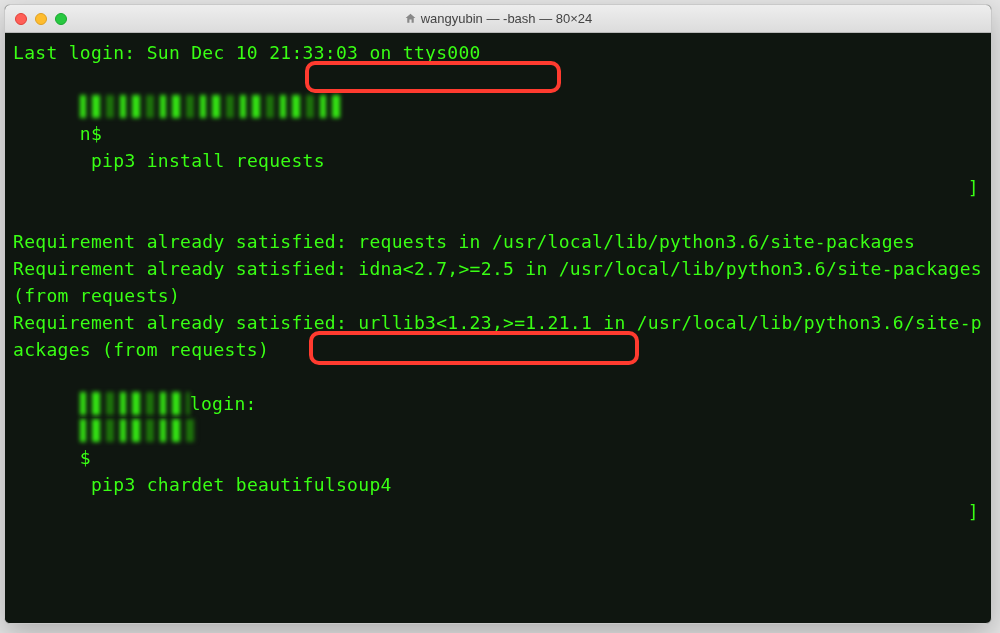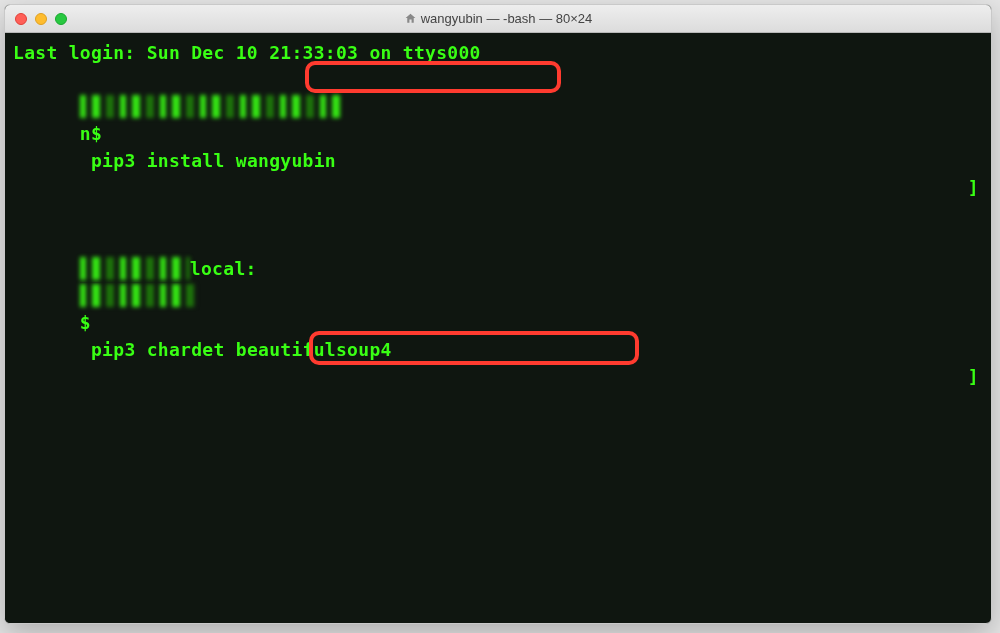--- a/index.html
+++ b/index.html
@@ -68,21 +68,20 @@
     font-size: 18px;
     line-height: 27px;
     padding: 6px 4px 4px 8px;
     position: relative;
     letter-spacing: 0.3px;
   }
   .line {
     white-space: pre-wrap;
     word-break: break-all;
     position: relative;
-    font-weight: bold;
   }
   .censor {
     display: inline-block;
     background: #0f1610;
     position: relative;
   }
   .censor::after {
     content: "";
     position: absolute;
     inset: 2px 0 2px 0;
@@ -151,27 +150,30 @@
     <div class="scrollbar-thumb"></div>
   </div>
 
   <div class="terminal-body">
 
     <div class="line">Last login: Sun Dec 10 21:33:03 on ttys000</div>
 
     <div class="line">
       <span class="censor" style="width:260px;">&nbsp;</span>
       <span>n$</span>
-      <span> </span><span>pip3 install wangyubin</span>
+      <span> </span><span>pip3 install requests</span>
       <span class="rbracket">]</span>
     </div>
 
+    <div class="line">Requirement already satisfied: requests in /usr/local/lib/python3.6/site-packages</div>
+    <div class="line">Requirement already satisfied: idna&lt;2.7,&gt;=2.5 in /usr/local/lib/python3.6/site-packages (from requests)</div>
+    <div class="line">Requirement already satisfied: urllib3&lt;1.23,&gt;=1.21.1 in /usr/local/lib/python3.6/site-packages (from requests)</div>
 
     <div class="line">
-      <span class="censor" style="width:110px;">&nbsp;</span><span>local:</span>
+      <span class="censor" style="width:110px;">&nbsp;</span><span>login:</span>
       <span class="censor" style="width:116px;">&nbsp;</span>
       <span>$</span>
       <span> </span><span>pip3 chardet beautifulsoup4</span>
       <span class="rbracket">]</span>
     </div>
 
     <div class="highlight-box" style="left:300px; top:28px; width:256px; height:32px;"></div>
 
     <div class="highlight-box" style="left:304px; top:298px; width:330px; height:34px;"></div>
   </div>

